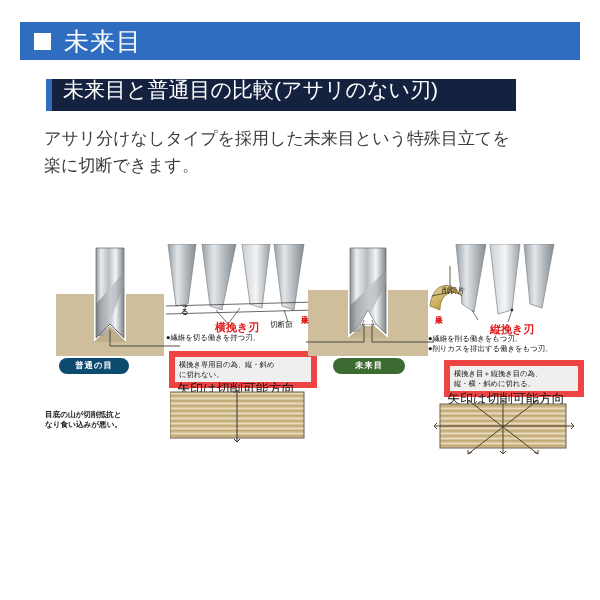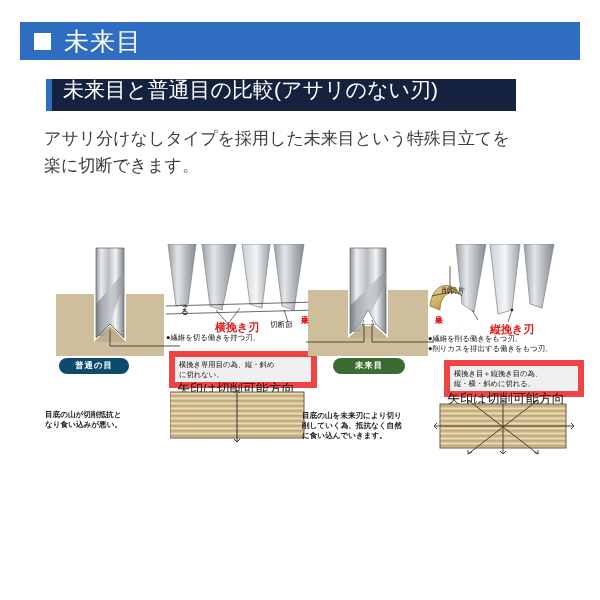--- a/index.html
+++ b/index.html
@@ -232,25 +232,20 @@
 
       <path d="M64,88 L64,96 L6,96" fill="none" stroke="#4a4a42" stroke-width="1"></path>
       <path d="M72,88 L72,96 L134,96" fill="none" stroke="#4a4a42" stroke-width="1"></path>
     </svg>
 
     <div class="vlabel red" style="position:absolute;left:0px;top:64px;">未来目</div>
     <div class="vlabel red" style="position:absolute;left:134px;top:64px;">未来目</div>
 
     <div class="pill pill-green" style="position:absolute;left:33px;top:112px;width:72px;">未来目</div>
 
-    <div class="cap" style="position:absolute;left:2px;top:129px;">
-      <div>目底の山を未来刃により切り</div>
-      <div>削していく為、抵抗なく自然</div>
-      <div>に食い込んでいきます。</div>
-    </div>
   </div>
 
   <div class="panel" style="left:428px;top:244px;width:168px;height:195px;">
 
     <svg width="168" height="92" style="position:absolute;left:0;top:0;">
       <defs>
         <linearGradient id="rG" x1="0" y1="0" x2="1" y2="0">
           <stop offset="0%" stop-color="#9aa0a5"></stop>
           <stop offset="35%" stop-color="#e3e7ea"></stop>
           <stop offset="65%" stop-color="#b4b9be"></stop>

